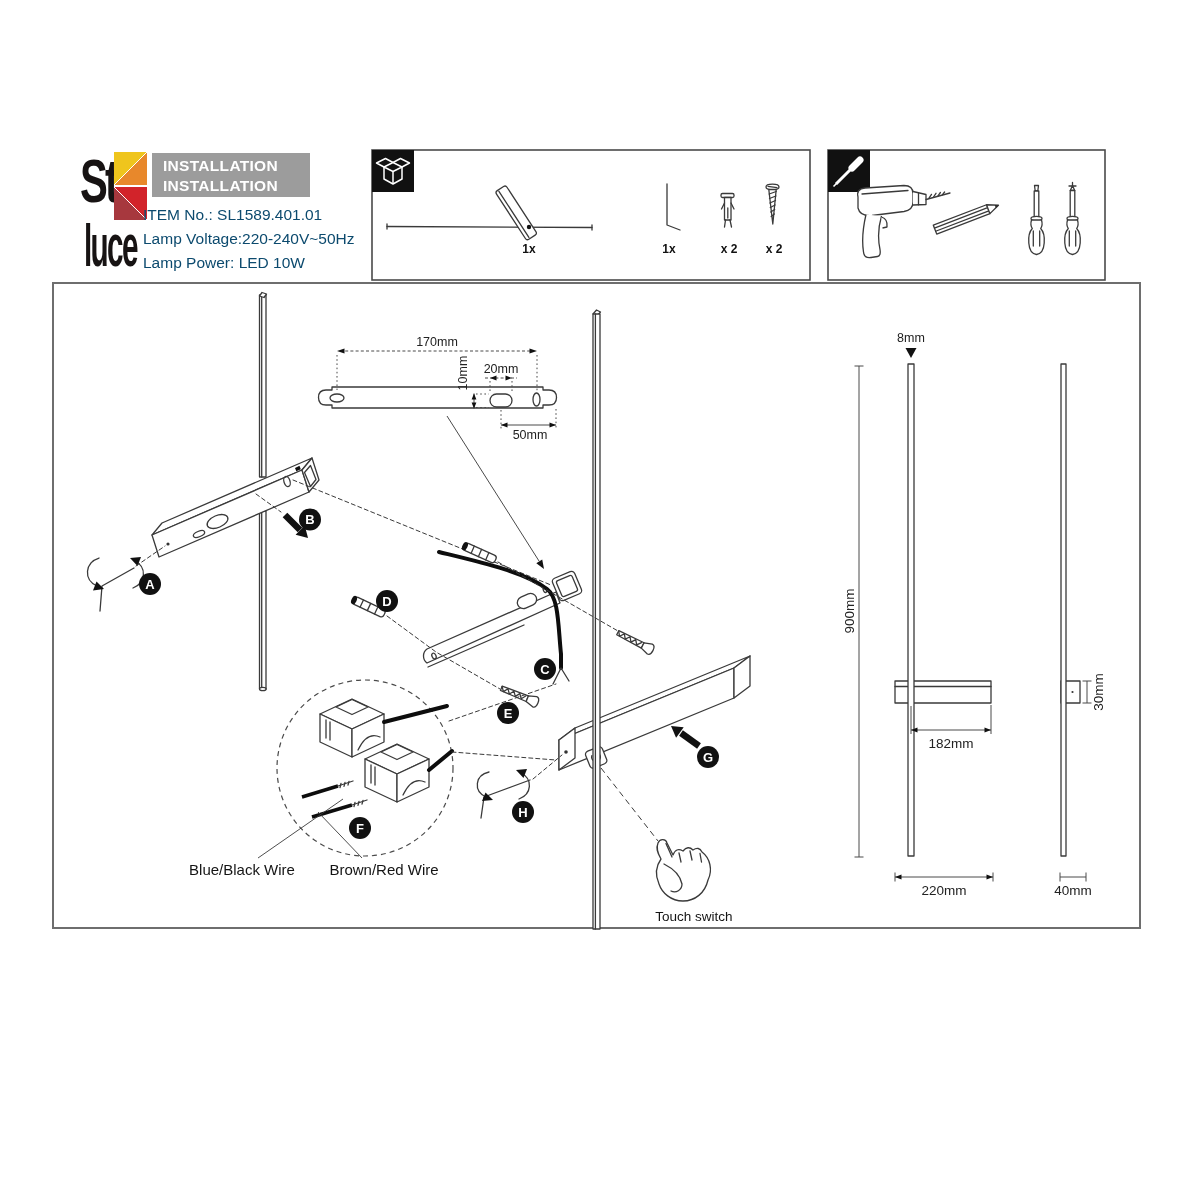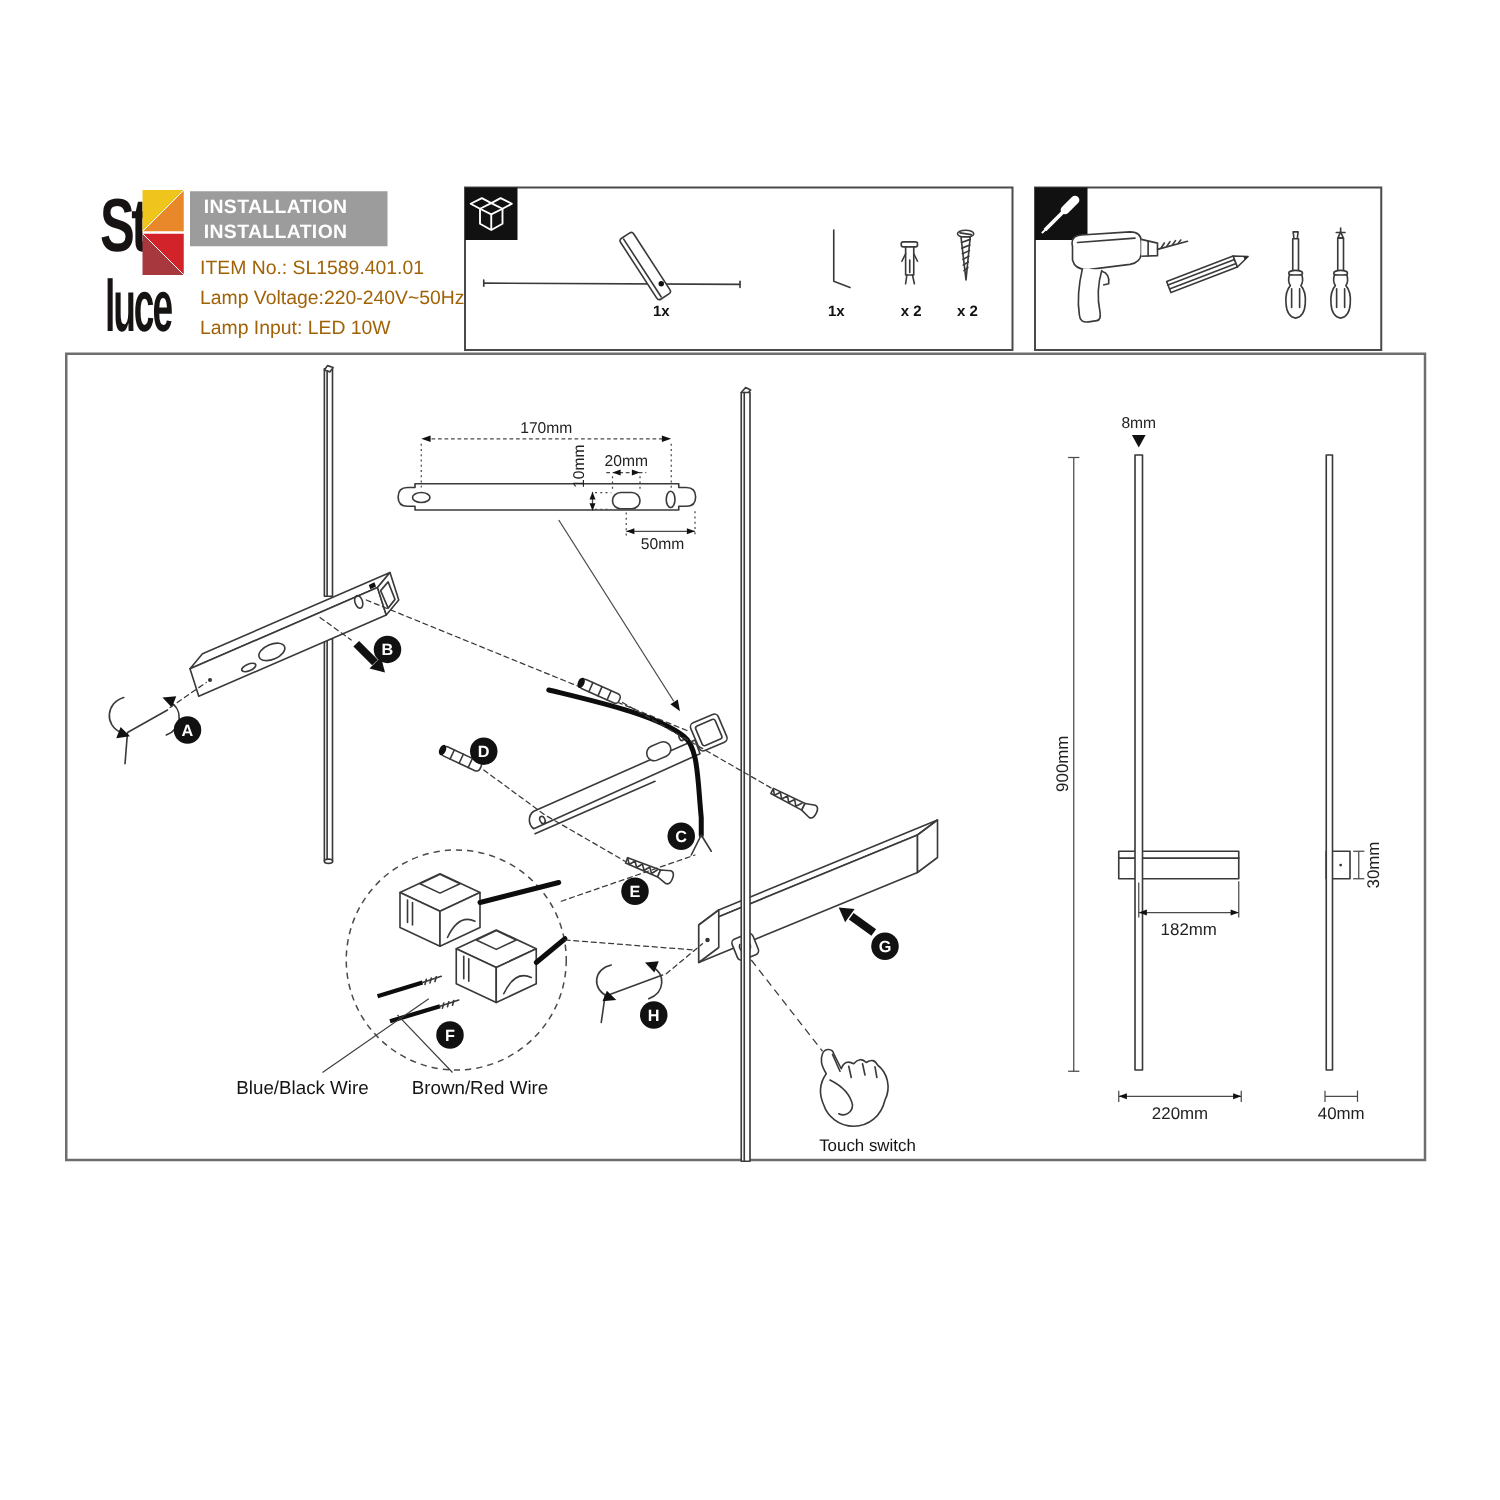--- a/index.html
+++ b/index.html
@@ -6,21 +6,21 @@
   body{width:1200px;height:1200px;position:relative;font-family:"Liberation Sans",sans-serif;overflow:hidden;}
   .abs{position:absolute;}
   
   .logo-st{left:80px;top:146px;font-weight:bold;font-size:58px;color:#171313;letter-spacing:-4px;transform:scale(0.72,1.04);transform-origin:0 0;}
   .logo-luce{left:84px;top:212px;font-weight:bold;font-size:54px;color:#171313;letter-spacing:-3px;transform:scale(0.55,1.08);transform-origin:0 0;}
   .sq{width:33px;height:33px;}
   .sq-top{left:114px;top:152px;background:linear-gradient(135deg,#EFC51D 49.6%,#fff 49.6%,#fff 51%,#E8882B 51%);}
   .sq-bottom{left:114px;top:187px;background:linear-gradient(45deg,#A7383E 49.6%,#fff 49.6%,#fff 51%,#D2232A 51%);}
   
   .title-box{left:152px;top:153px;width:158px;height:44px;background:#9c9c9c;color:#fff;font-weight:bold;font-size:15.5px;line-height:19.5px;padding:3px 0 0 11px;box-sizing:border-box;letter-spacing:.3px;}
-  .info{left:160px;top:203px;font-size:15.5px;color:#a16207;line-height:24.5px;white-space:nowrap;}
+  .info{left:143px;top:203px;font-size:15.5px;color:#0c4a6e;line-height:24.5px;white-space:nowrap;}
   
   svg text{font-family:"Liberation Sans",sans-serif;}
   .ln{stroke:#3a3a3a;fill:none;stroke-width:1.3;stroke-linejoin:round;stroke-linecap:round;}
   .fw{stroke:#3a3a3a;fill:#fff;stroke-width:1.3;stroke-linejoin:round;}
   .dash{stroke-dasharray:4 3;stroke-width:1;}
   .dot{stroke-dasharray:1.6 2.6;stroke-width:1;}
   .dim{stroke:#4a4a4a;fill:none;stroke-width:1;}
   .dimtxt{font-size:12.5px;fill:#222;}
   .dimtxt2{font-size:13.5px;fill:#222;}
   .qty{font-size:12px;font-weight:bold;fill:#111;}
@@ -36,21 +36,21 @@
 <div class="abs sq sq-top"></div>
 <div class="abs sq sq-bottom"></div>
 <div class="abs logo-luce">luce</div>
 
 <div class="abs title-box">
   <div>INSTALLATION</div>
   <div>INSTALLATION</div>
 </div>
 <div class="abs info" style="top:203px;">ITEM No.: SL1589.401.01</div>
 <div class="abs info" style="top:227px;">Lamp Voltage:220-240V~50Hz</div>
-<div class="abs info" style="top:251px;">Lamp Input: LED 10W</div>
+<div class="abs info" style="top:251px;">Lamp Power: LED 10W</div>
 
 <svg class="abs" style="left:0;top:0;" width="1200" height="1200" viewBox="0 0 1200 1200">
 
   <g>
     <rect x="372" y="150" width="438" height="130" fill="#fff" stroke="#4a4a4a" stroke-width="1.6"></rect>
     <rect x="372" y="150" width="42" height="42" class="blk"></rect>
     <g stroke="#fff" stroke-width="1.5" fill="none" stroke-linejoin="round">
       <path d="M384,167 L393,162.5 L402,167 L393,171.5 Z"></path>
       <path d="M384,167 L384,179 L393,184 L402,179 L402,167"></path>
       <path d="M393,171.5 L393,184"></path>

